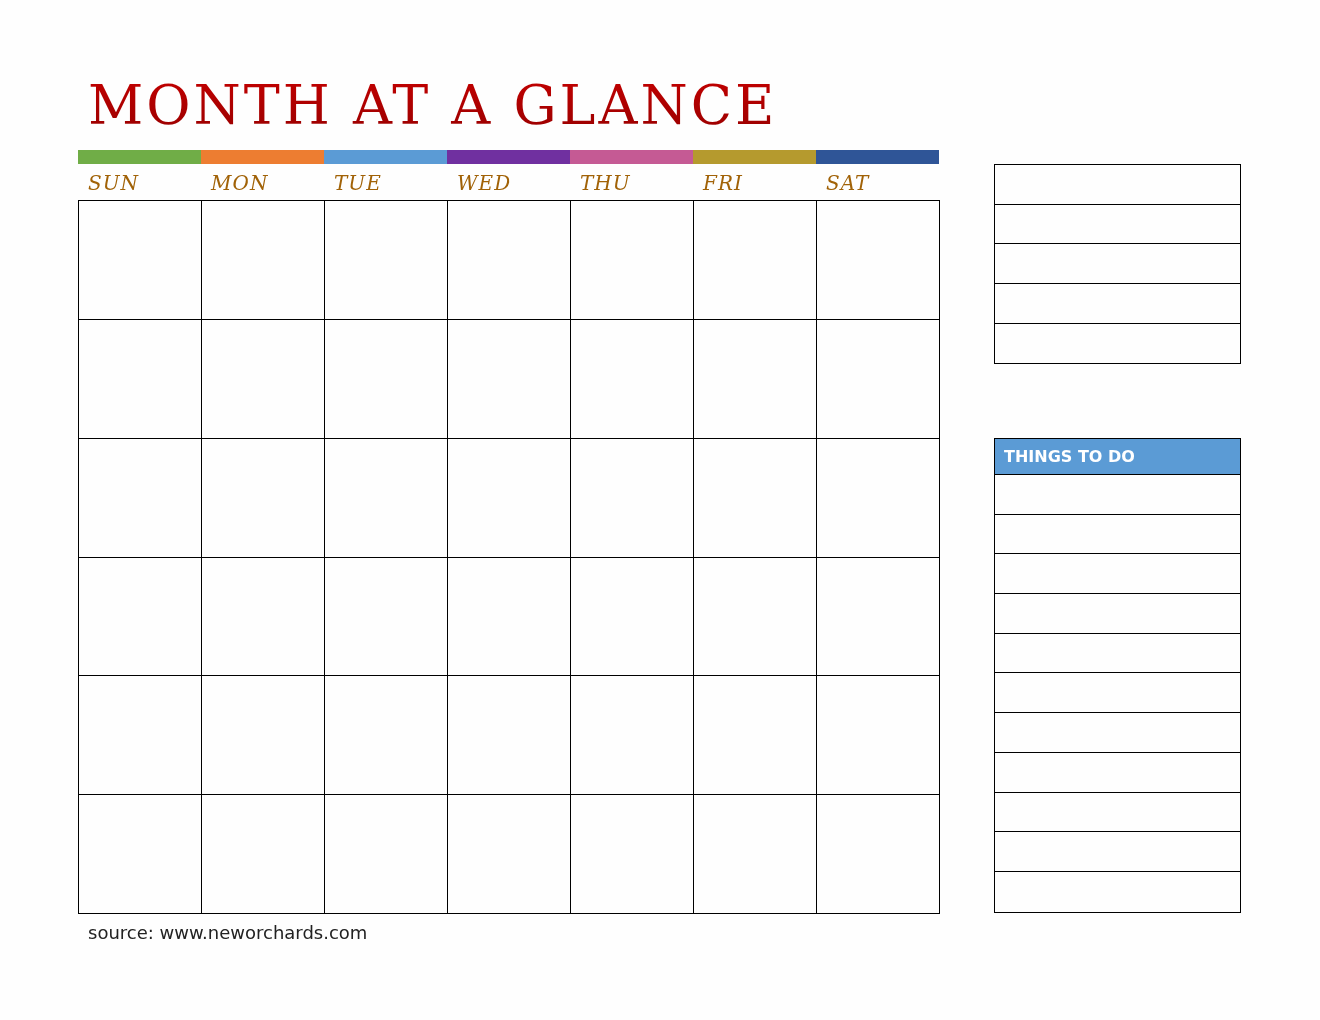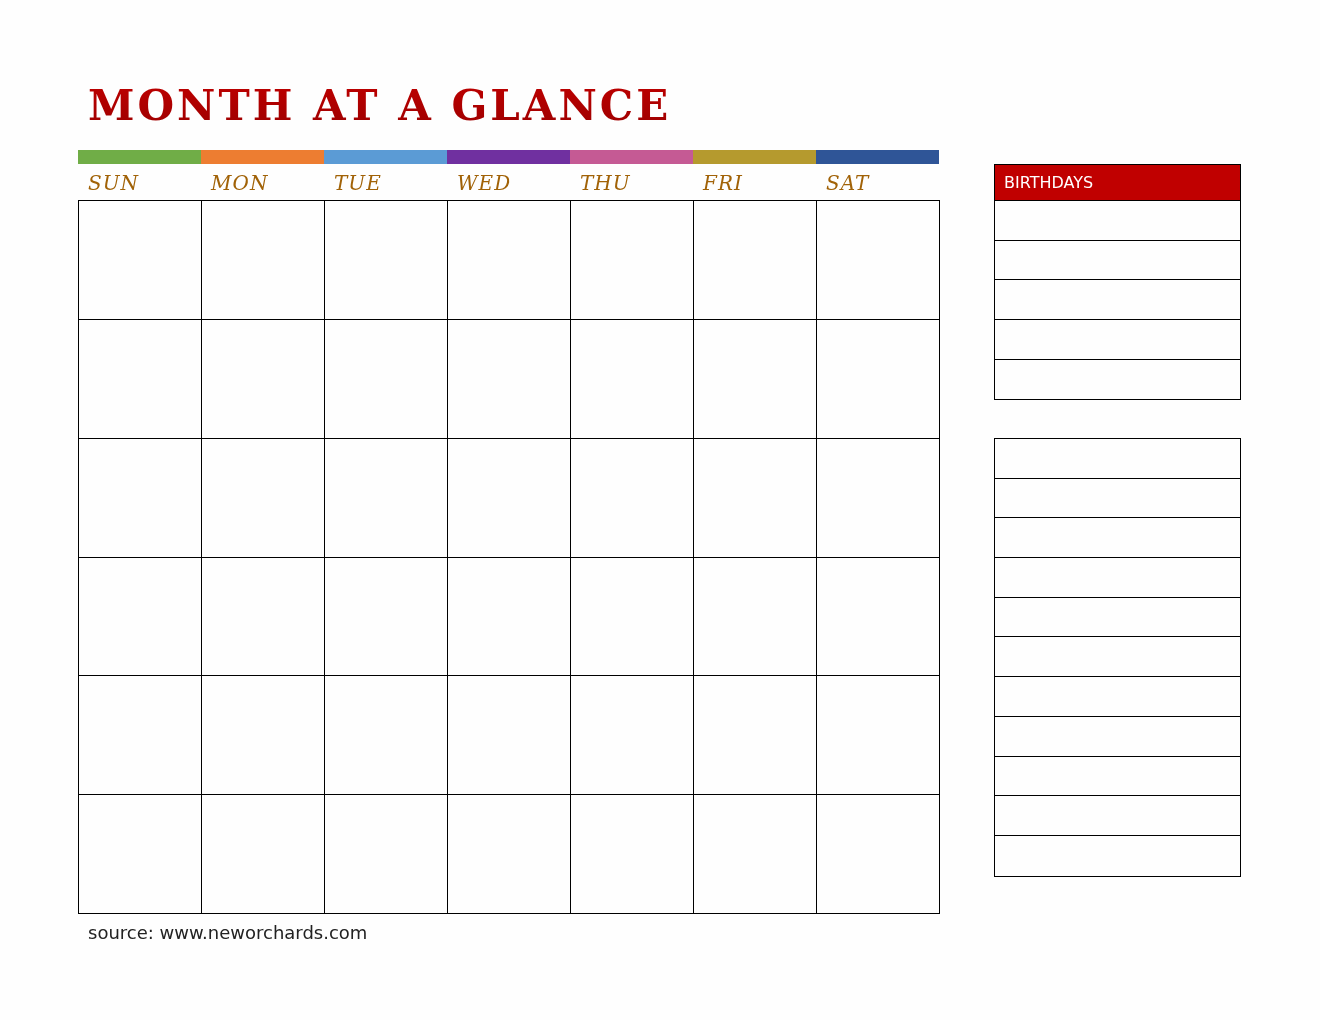--- a/index.html
+++ b/index.html
@@ -1,20 +1,20 @@
 <!DOCTYPE html>
 <html><head>
 <meta charset="utf-8">
 <style>
   * { margin:0; padding:0; box-sizing:border-box; }
   html, body { width:1320px; height:1020px; background:#fefefe; overflow:hidden; }
   body { position:relative; font-family:"Liberation Sans", sans-serif; }
   .title {
     position:absolute; left:88px; top:74px;
-    font-family:"DejaVu Serif", serif; font-weight:bold; font-size:42px; letter-spacing:3px;
+    font-family:"DejaVu Serif", serif; font-weight:normal; font-size:54px; letter-spacing:3px;
     color:#b00000; line-height:64px;
     background:linear-gradient(#c40000, #960000);
     -webkit-background-clip:text; background-clip:text; -webkit-text-fill-color:transparent;
   }
   .colorbar { position:absolute; left:78px; top:150px; width:861px; height:14px; display:flex; }
   .colorbar div { flex:1; height:100%; }
   .days { position:absolute; left:78px; top:166px; width:862px; height:34px; display:flex; }
   .day {
     width:123px; padding-left:10px; font-family:"DejaVu Serif", serif; font-size:20px;
     color:#a16207; line-height:34px; letter-spacing:1px; font-style:italic;
@@ -101,29 +101,29 @@
     <div class="cell"></div>
     <div class="cell"></div>
     <div class="cell"></div>
     <div class="cell"></div>
     <div class="cell"></div>
     <div class="cell"></div>
     <div class="cell"></div>
   </div>
 
 <div class="panel" style="top:164px;" id="bday">
-  <div class="panel-head" style="background:#c00000;">BIRTHDAYS</div>
 <div class="panel-row"></div>
     <div class="panel-row"></div>
     <div class="panel-row"></div>
     <div class="panel-row"></div>
     <div class="panel-row"></div>
   </div>
 
 <div class="panel" style="top:438px;" id="todo">
+  <div class="panel-head" style="background:#5b9bd5;font-weight:bold;">THINGS TO DO</div>
 <div class="panel-row"></div>
     <div class="panel-row"></div>
     <div class="panel-row"></div>
     <div class="panel-row"></div>
     <div class="panel-row"></div>
     <div class="panel-row"></div>
     <div class="panel-row"></div>
     <div class="panel-row"></div>
     <div class="panel-row"></div>
     <div class="panel-row"></div>

